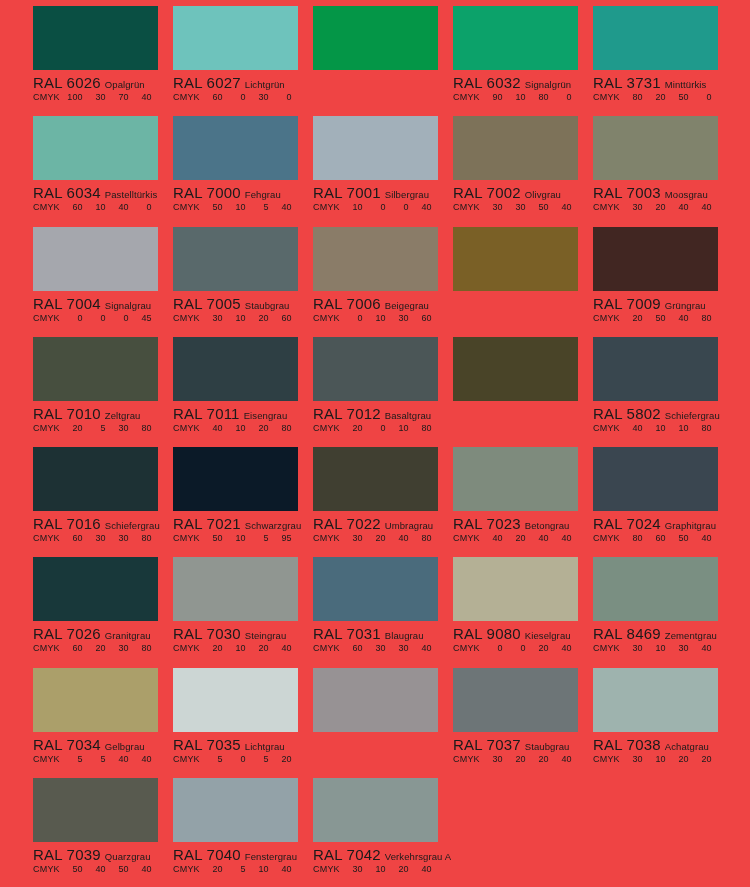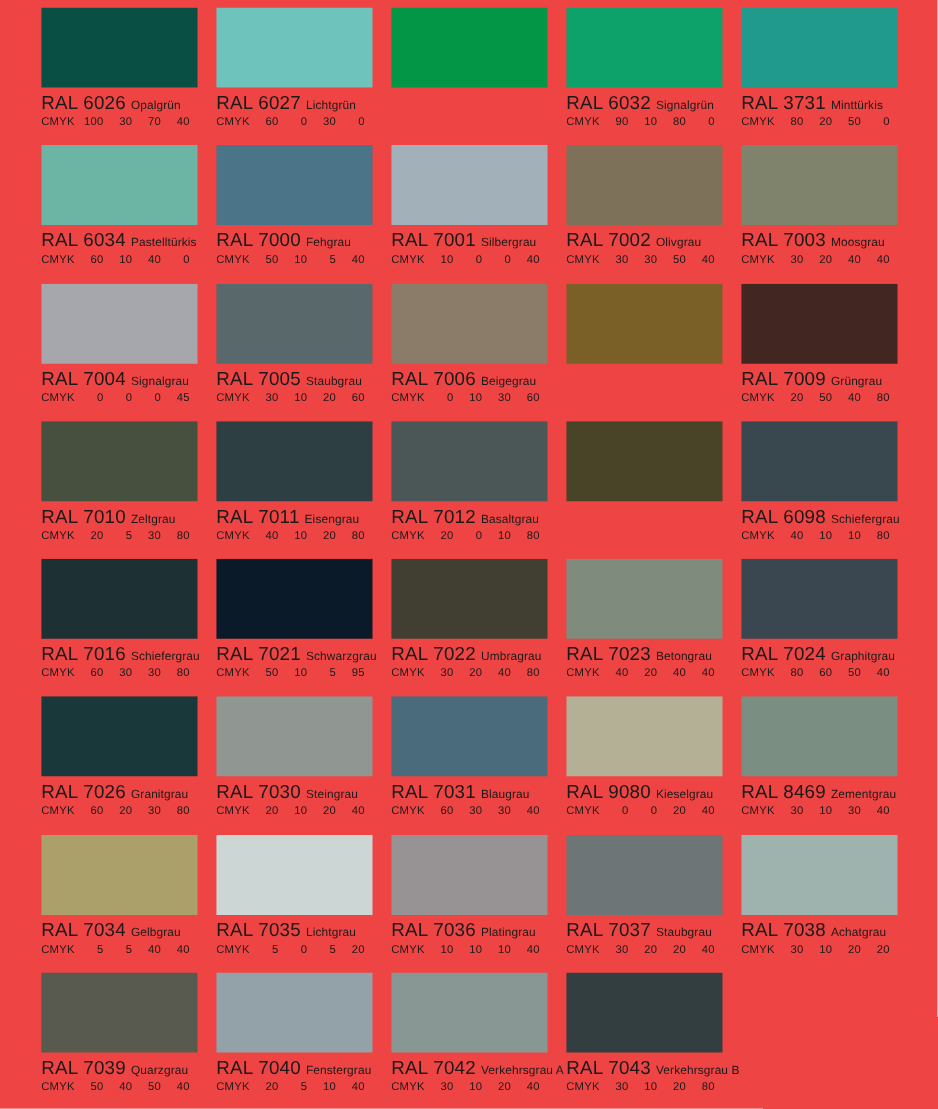--- a/index.html
+++ b/index.html
@@ -234,21 +234,21 @@
           <span class="ral-line"><span class="ral-code">RAL 7012</span><span class="ral-name">Basaltgrau</span></span>
           <span class="cmyk-line"><span class="cmyk-label">CMYK</span><span class="cmyk-vals"><span class="cmyk-v">20</span><span class="cmyk-v">0</span><span class="cmyk-v">10</span><span class="cmyk-v">80</span></span></span>
         </div>
       </div>
       <div class="swatch-cell">
         <div class="swatch-chip" style="background: rgb(73, 68, 40);"></div>
       </div>
       <div class="swatch-cell">
         <div class="swatch-chip" style="background: rgb(57, 71, 79);"></div>
         <div class="swatch-caption">
-          <span class="ral-line"><span class="ral-code">RAL 6098</span><span class="ral-name">Schiefergrau</span></span>
+          <span class="ral-line"><span class="ral-code">RAL 5802</span><span class="ral-name">Schiefergrau</span></span>
           <span class="cmyk-line"><span class="cmyk-label">CMYK</span><span class="cmyk-vals"><span class="cmyk-v">40</span><span class="cmyk-v">10</span><span class="cmyk-v">10</span><span class="cmyk-v">80</span></span></span>
         </div>
       </div>
       <div class="swatch-cell">
         <div class="swatch-chip" style="background: rgb(29, 49, 52);"></div>
         <div class="swatch-caption">
           <span class="ral-line"><span class="ral-code">RAL 7016</span><span class="ral-name">Schiefergrau</span></span>
           <span class="cmyk-line"><span class="cmyk-label">CMYK</span><span class="cmyk-vals"><span class="cmyk-v">60</span><span class="cmyk-v">30</span><span class="cmyk-v">30</span><span class="cmyk-v">80</span></span></span>
         </div>
       </div>
@@ -324,24 +324,20 @@
       </div>
       <div class="swatch-cell">
         <div class="swatch-chip" style="background: rgb(204, 214, 212);"></div>
         <div class="swatch-caption">
           <span class="ral-line"><span class="ral-code">RAL 7035</span><span class="ral-name">Lichtgrau</span></span>
           <span class="cmyk-line"><span class="cmyk-label">CMYK</span><span class="cmyk-vals"><span class="cmyk-v">5</span><span class="cmyk-v">0</span><span class="cmyk-v">5</span><span class="cmyk-v">20</span></span></span>
         </div>
       </div>
       <div class="swatch-cell">
         <div class="swatch-chip" style="background: rgb(151, 146, 148);"></div>
-        <div class="swatch-caption">
-          <span class="ral-line"><span class="ral-code">RAL 7036</span><span class="ral-name">Platingrau</span></span>
-          <span class="cmyk-line"><span class="cmyk-label">CMYK</span><span class="cmyk-vals"><span class="cmyk-v">10</span><span class="cmyk-v">10</span><span class="cmyk-v">10</span><span class="cmyk-v">40</span></span></span>
-        </div>
       </div>
       <div class="swatch-cell">
         <div class="swatch-chip" style="background: rgb(109, 117, 119);"></div>
         <div class="swatch-caption">
           <span class="ral-line"><span class="ral-code">RAL 7037</span><span class="ral-name">Staubgrau</span></span>
           <span class="cmyk-line"><span class="cmyk-label">CMYK</span><span class="cmyk-vals"><span class="cmyk-v">30</span><span class="cmyk-v">20</span><span class="cmyk-v">20</span><span class="cmyk-v">40</span></span></span>
         </div>
       </div>
       <div class="swatch-cell">
         <div class="swatch-chip" style="background: rgb(158, 179, 174);"></div>
@@ -364,21 +360,14 @@
           <span class="cmyk-line"><span class="cmyk-label">CMYK</span><span class="cmyk-vals"><span class="cmyk-v">20</span><span class="cmyk-v">5</span><span class="cmyk-v">10</span><span class="cmyk-v">40</span></span></span>
         </div>
       </div>
       <div class="swatch-cell">
         <div class="swatch-chip" style="background: rgb(136, 151, 148);"></div>
         <div class="swatch-caption">
           <span class="ral-line"><span class="ral-code">RAL 7042</span><span class="ral-name">Verkehrsgrau A</span></span>
           <span class="cmyk-line"><span class="cmyk-label">CMYK</span><span class="cmyk-vals"><span class="cmyk-v">30</span><span class="cmyk-v">10</span><span class="cmyk-v">20</span><span class="cmyk-v">40</span></span></span>
         </div>
       </div>
-      <div class="swatch-cell">
-        <div class="swatch-chip" style="background: rgb(51, 62, 64);"></div>
-        <div class="swatch-caption">
-          <span class="ral-line"><span class="ral-code">RAL 7043</span><span class="ral-name">Verkehrsgrau B</span></span>
-          <span class="cmyk-line"><span class="cmyk-label">CMYK</span><span class="cmyk-vals"><span class="cmyk-v">30</span><span class="cmyk-v">10</span><span class="cmyk-v">20</span><span class="cmyk-v">80</span></span></span>
-        </div>
-      </div>
     </div>
 </div>
 
 </body></html>

